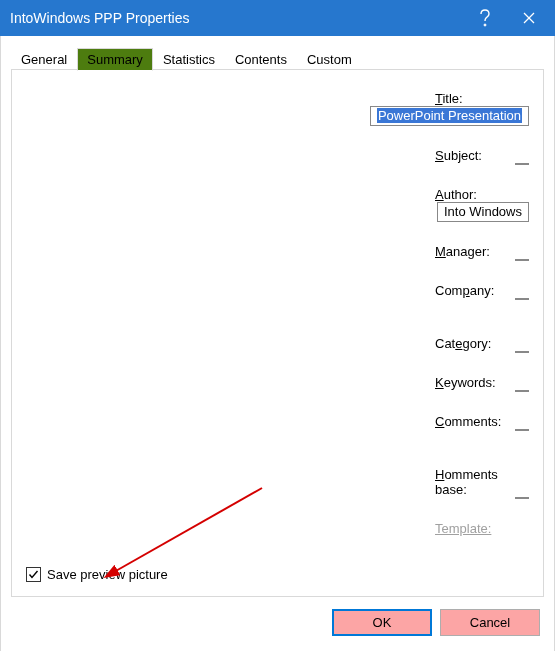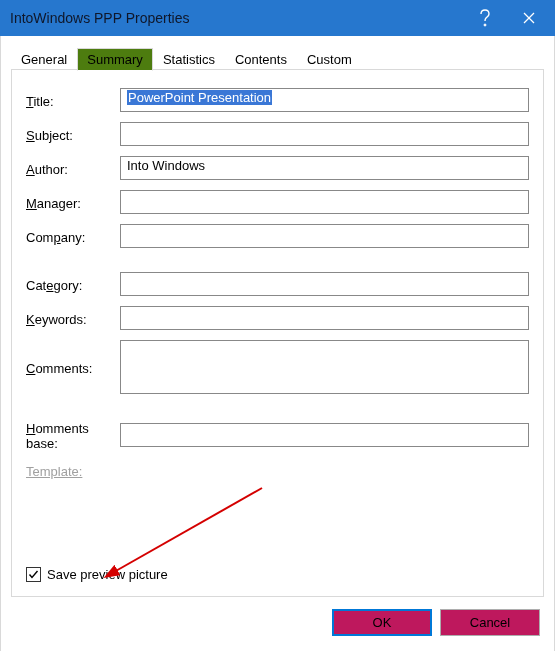--- a/index.html
+++ b/index.html
@@ -8,21 +8,21 @@
     font-family: "Segoe UI", Tahoma, sans-serif;
     font-size: 12px;
     background: #fff;
     width: 555px;
     height: 651px;
     overflow: hidden;
     position: relative;
   }
   .titlebar {
     background: #2677ce;
-    color: #0f172a;
+    color: #ffffff;
     height: 36px;
     display: flex;
     align-items: center;
     padding: 0 4px 0 10px;
   }
   .titlebar-title {
     flex: 1;
     font-size: 14px;
     font-weight: 400;
   }
@@ -68,22 +68,23 @@
     z-index: 3;
   }
   .tabpanel {
     border: 1px solid #d9d9d9;
     padding: 18px 14px 14px 14px;
     height: 528px;
     position: relative;
   }
   .form-row {
     display: flex;
-    align-items: center;
-    margin-bottom: 10px;
+    align-items: flex-end;
+    margin-bottom: 19px;
+    flex-direction: column;
   }
   .form-label {
     width: 94px;
     padding-top: 3px;
     font-size: 13px;
     color: #000;
   }
   .form-label.disabled { color: #a0a0a0; text-decoration: underline; }
   .form-label .u { text-decoration: underline; }
   .input {
@@ -130,21 +131,21 @@
   .buttonbar {
     display: flex;
     justify-content: flex-end;
     gap: 8px;
     padding: 12px 4px 0 0;
   }
   .btn {
     width: 100px;
     height: 27px;
     border: 1px solid #adadad;
-    background: #be185d;
+    background: #fca5a5;
     font-size: 13px;
     display: flex;
     align-items: center;
     justify-content: center;
     cursor: default;
   }
   .btn.default {
     border: 1px solid #0078d7;
     box-shadow: inset 0 0 0 1px #0078d7;
   }

